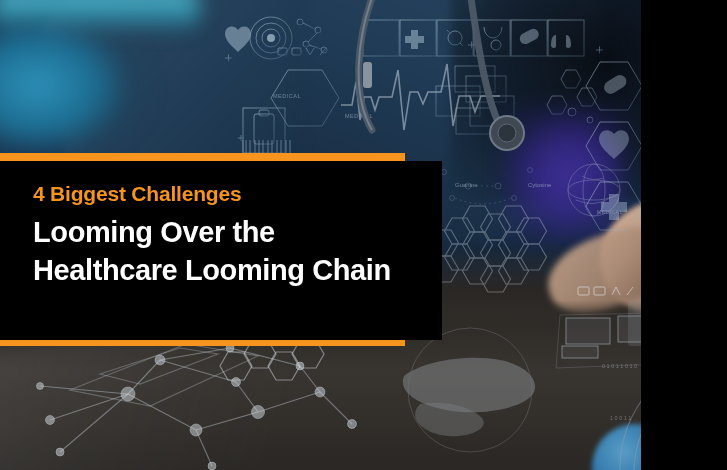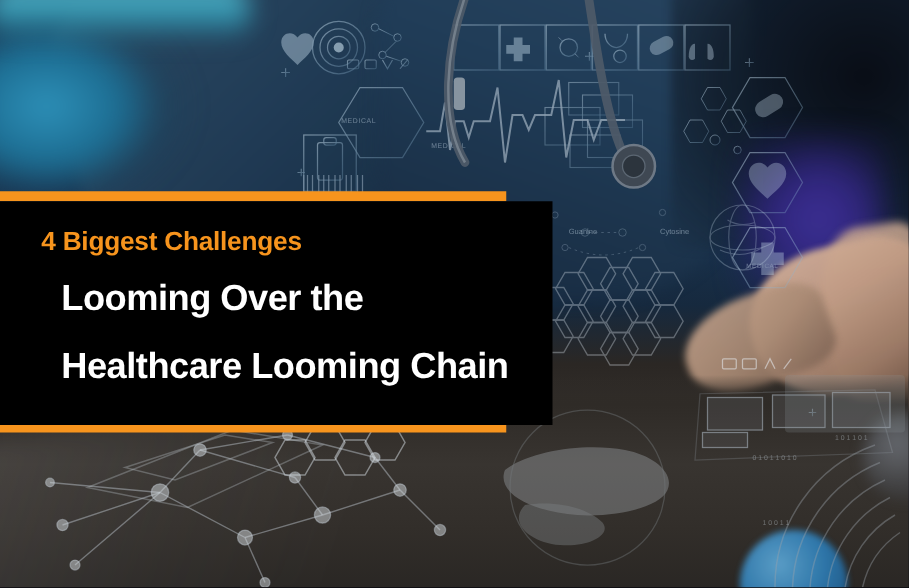--- a/index.html
+++ b/index.html
@@ -7,21 +7,21 @@
     margin: 0;
     padding: 0;
     background: #000;
   }
   body {
     font-family: "Liberation Sans", sans-serif;
   }
 
   #banner {
     position: relative;
-    width: 727px;
+    width: 641px;
     height: 470px;
     overflow: hidden;
     background: #11161d;
   }
 
   
   .bg-layer {
     position: absolute;
     inset: 0;
     pointer-events: none;
@@ -224,21 +224,21 @@
     line-height: 1.05;
     margin: 0 0 9px 0;
     white-space: nowrap;
   }
   .headline {
     color: #ffffff;
     font-size: 29px;
     font-weight: bold;
     letter-spacing: -0.4px;
     line-height: 1.30;
-    margin: 16px;
+    margin: 0;
     white-space: nowrap;
   }
 </style>
 </head>
 <body>
 
 <div id="banner">
 
   <div id="bg-base" class="bg-layer"></div>
 

